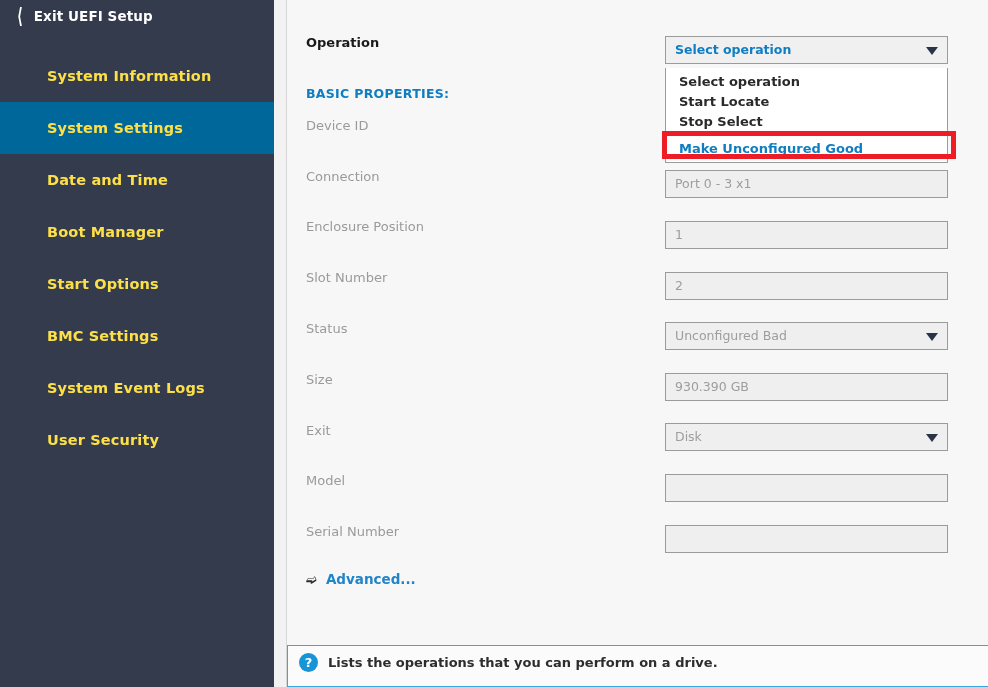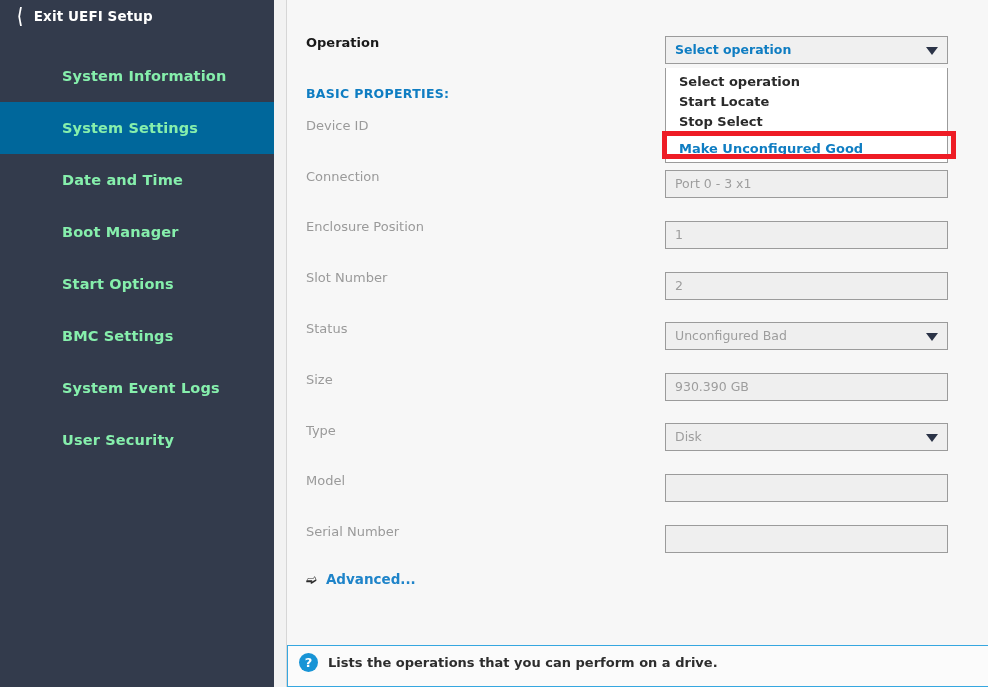--- a/index.html
+++ b/index.html
@@ -56,23 +56,23 @@
   .nav-list {
     position: absolute;
     left: 0;
     top: 50px;
     width: 274px;
   }
   .nav-item {
     height: 52px;
     display: flex;
     align-items: center;
-    padding-left: 62px;
-    box-sizing: border-box;
-    color: #86efac;
+    padding-left: 47px;
+    box-sizing: border-box;
+    color: #fde047;
     font-size: 14.5px;
     font-weight: bold;
     letter-spacing: 0.15px;
     cursor: pointer;
   }
   .nav-item.active {
     background: #00679b;
     text-align: right;
   }
 
@@ -346,21 +346,21 @@
     </div>
 
     <div class="form-row" style="top:368px;">
       <div class="field-label">Size</div>
     </div>
     <div class="field-box" style="top:373px;">
       <span>930.390 GB</span>
     </div>
 
     <div class="form-row" style="top:419px;">
-      <div class="field-label">Type</div>
+      <div class="field-label">Exit</div>
     </div>
     <div class="field-box select" style="top:423px;">
       <span>Disk</span>
       <span class="caret"></span>
     </div>
 
     <div class="form-row" style="top:469px;">
       <div class="field-label">Model</div>
     </div>
     <div class="field-box empty-box" style="top:474px;">

